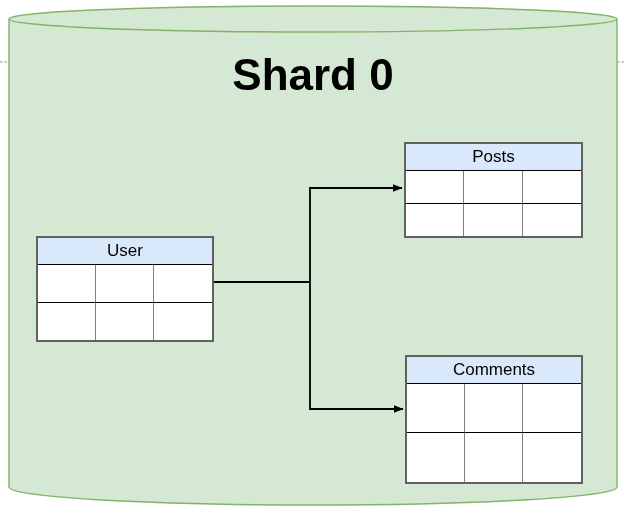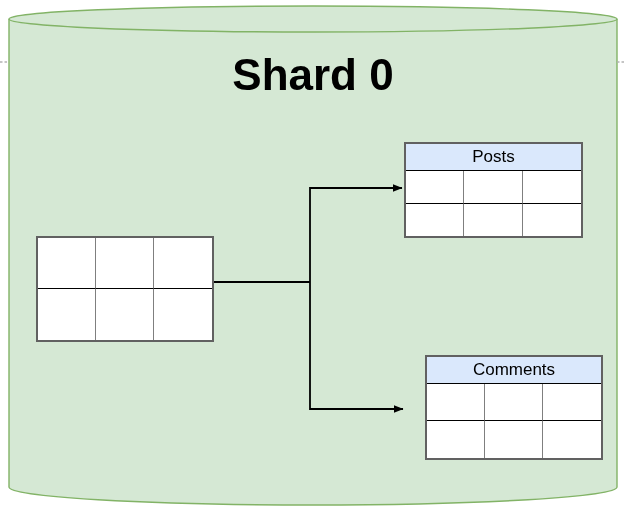--- a/index.html
+++ b/index.html
@@ -28,21 +28,21 @@
     grid-template-columns:repeat(3,1fr); grid-template-rows:repeat(2,1fr);
   }
   .dtable .cell {
     background:#ffffff;
     border-right:1.5px solid #7f7f7f; border-bottom:1.5px solid #000000;
   }
   .dtable .cell:nth-child(3n) { border-right:none; }
   .dtable .cell:nth-child(n+4) { border-bottom:none; }
   #t-user     { left:36px;  top:236px; width:178px; height:106px; }
   #t-posts    { left:404px; top:142px; width:179px; height:96px; }
-  #t-comments { left:425px; top:355px; width:178px; height:105px; }
+  #t-comments { left:405px; top:355px; width:178px; height:129px; }
 </style>
 </head>
 <body>
 
 <div class="stage">
 
   <svg class="layer" width="624" height="514" viewBox="0 0 624 514">
     <defs>
       <marker id="arrowhead" markerUnits="userSpaceOnUse" markerWidth="11" markerHeight="9" refX="9.5" refY="4" orient="auto">
         <path d="M0,0 L10,4 L0,8 Z" fill="#000000"></path>
@@ -57,20 +57,21 @@
     <line x1="617" y1="62" x2="624" y2="62" stroke="#b3b3b3" stroke-width="1.4" stroke-dasharray="2.5,2"></line>
 
     <polyline points="214,282 310,282" fill="none" stroke="#000000" stroke-width="1.8"></polyline>
     <polyline points="310,282 310,188 402,188" fill="none" stroke="#000000" stroke-width="1.8" marker-end="url(#arrowhead)"></polyline>
     <polyline points="310,282 310,409 403,409" fill="none" stroke="#000000" stroke-width="1.8" marker-end="url(#arrowhead)"></polyline>
   </svg>
 
   <div class="shard-title">Shard 0</div>
 
   <div class="dtable" id="t-user">
+    <div class="thead">User</div>
     <div class="tbody">
       <div class="cell"></div>
       <div class="cell"></div>
       <div class="cell"></div>
       <div class="cell"></div>
       <div class="cell"></div>
       <div class="cell"></div>
     </div>
   </div>
 

